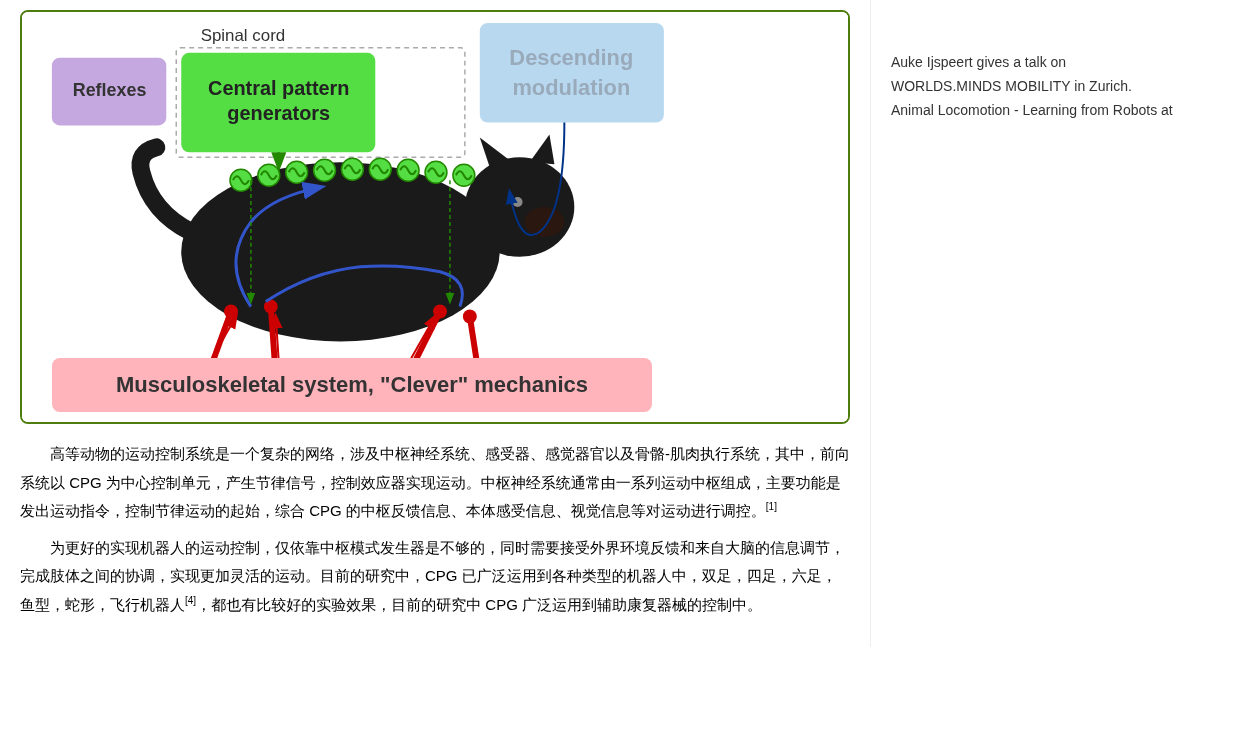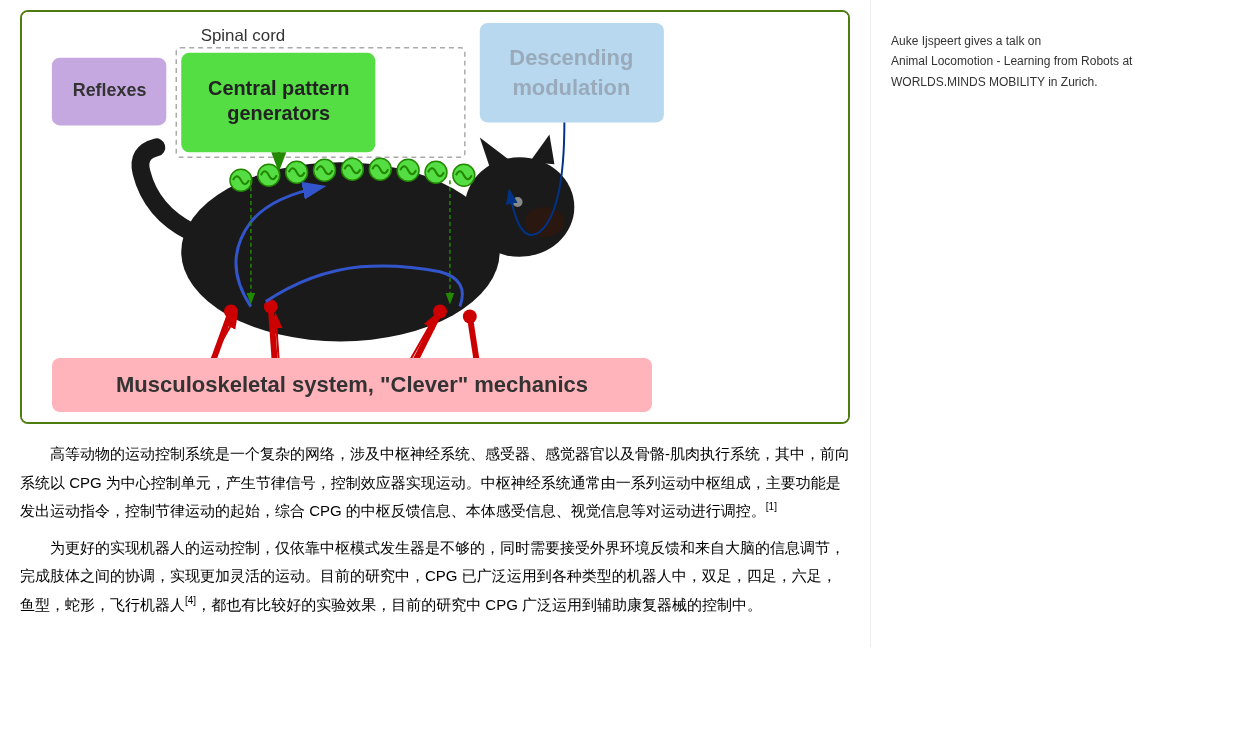--- a/index.html
+++ b/index.html
@@ -70,24 +70,24 @@
       color: #000000;
       text-indent: 2em;
     }
 
     .text-section p {
       margin-bottom: 8px;
     }
 
     
     .sidebar-text {
-      font-size: 12px;
+      font-size: 14px;
       color: #333;
       line-height: 1.7;
-      margin-top: 16px;
+      margin-top: 36px;
     }
 
     
     .diagram-svg-overlay {
       position: absolute;
       top: 0;
       left: 0;
       width: 100%;
       height: 100%;
       pointer-events: none;
@@ -240,18 +240,18 @@
       <p>
         <span>为更好的实现机器人的运动控制，仅依靠中枢模式发生器是不够的，同时需要接受外界环境反馈和来自大脑的信息调节，完成肢体之间的协调，实现更加灵活的运动。目前的研究中，CPG 已广泛运用到各种类型的机器人中，双足，四足，六足，鱼型，蛇形，飞行机器人</span><sup>[4]</sup><span>，都也有比较好的实验效果，目前的研究中 CPG 广泛运用到辅助康复器械的控制中。</span>
       </p>
     </div>
 
   </div>
 
   <div class="sidebar">
     <div class="sidebar-text">
       <p>Auke Ijspeert gives a talk on</p>
+      <p>WORLDS.MINDS MOBILITY in Zurich.</p>
       <p>Animal Locomotion - Learning from Robots at</p>
-      <p>WORLDS.MINDS MOBILITY in Zurich.</p>
     </div>
   </div>
 
 </div>
 
 </body></html>

